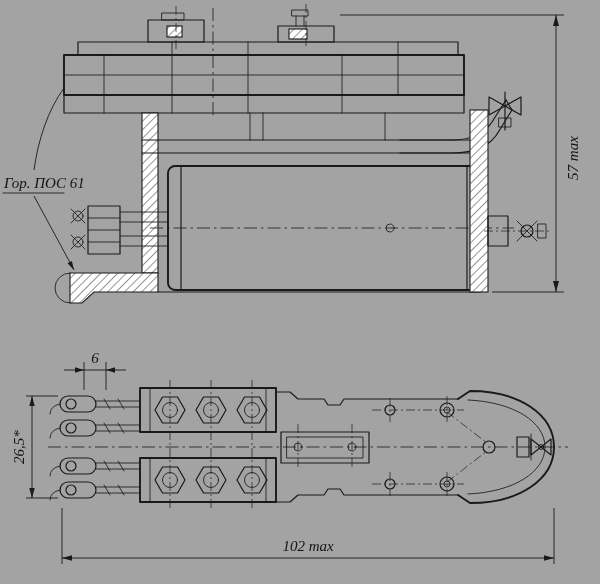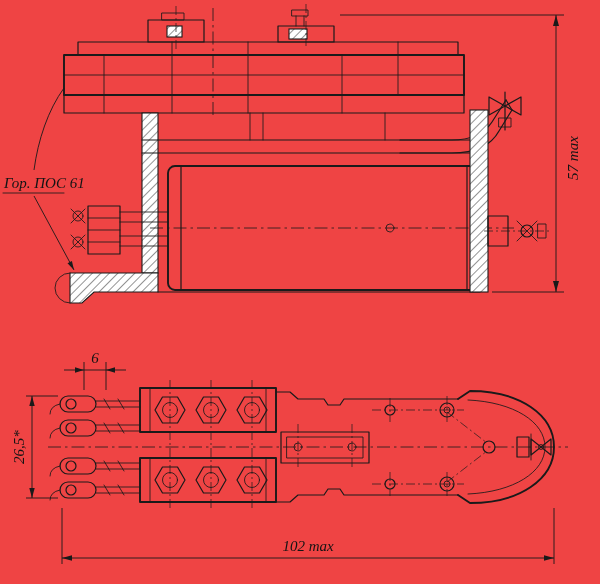--- a/index.html
+++ b/index.html
@@ -1,17 +1,17 @@
 <!DOCTYPE html>
 <html><head>
 <meta charset="utf-8">
 <style>
   html,body { margin:0; padding:0; background:#ffffff; }
   #stage {
-    position:relative; width:600px; height:584px; background:#ef4444;
+    position:relative; width:600px; height:584px; background:#a3a3a3;
     font-family:"Liberation Serif", serif;
   }
   svg { display:block; }
   .ln   { fill:none; stroke:#1a1a1a; stroke-width:1.2; stroke-linecap:round; stroke-linejoin:round; }
   .thick{ stroke-width:1.9; }
   .thin { stroke-width:0.85; }
   .hatchf { fill:url(#hatch); stroke:#1a1a1a; stroke-width:1.1; }
   .cl   { fill:none; stroke:#1a1a1a; stroke-width:0.8; stroke-dasharray:13 4 2.5 4; }
   .cls  { fill:none; stroke:#1a1a1a; stroke-width:0.7; stroke-dasharray:9 3 2 3; }
   .dim  { fill:none; stroke:#1a1a1a; stroke-width:0.9; }

